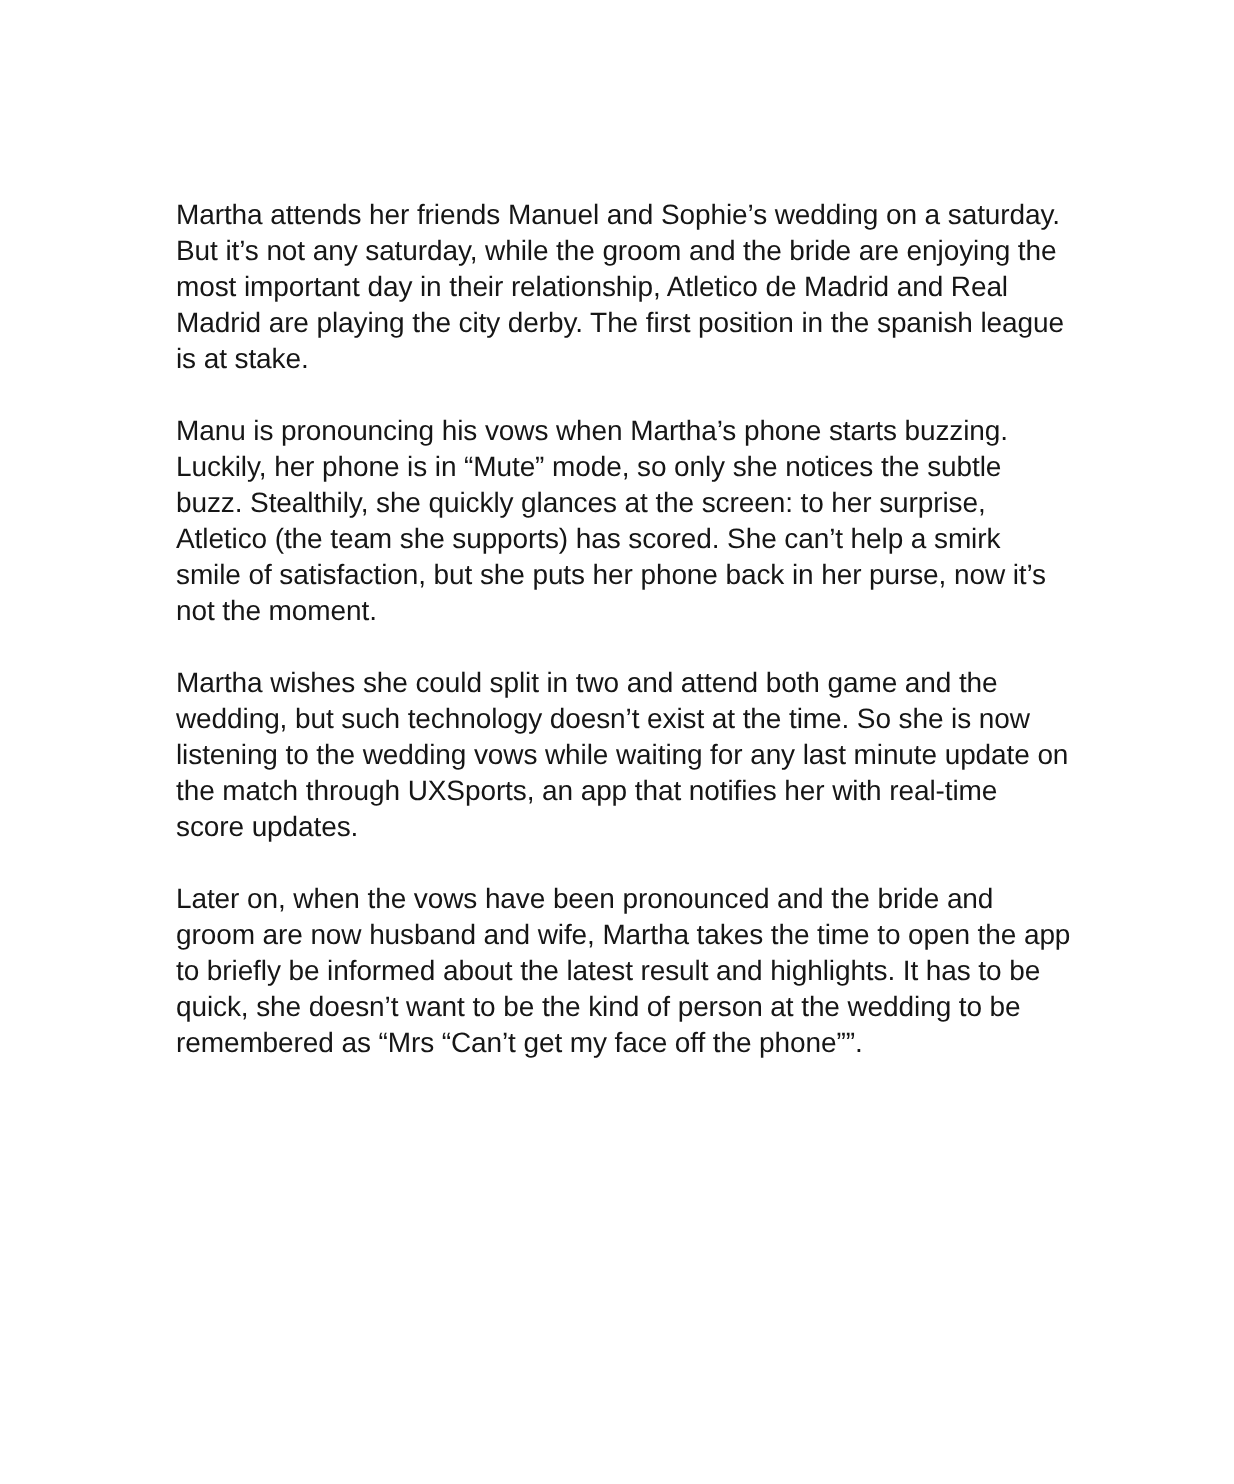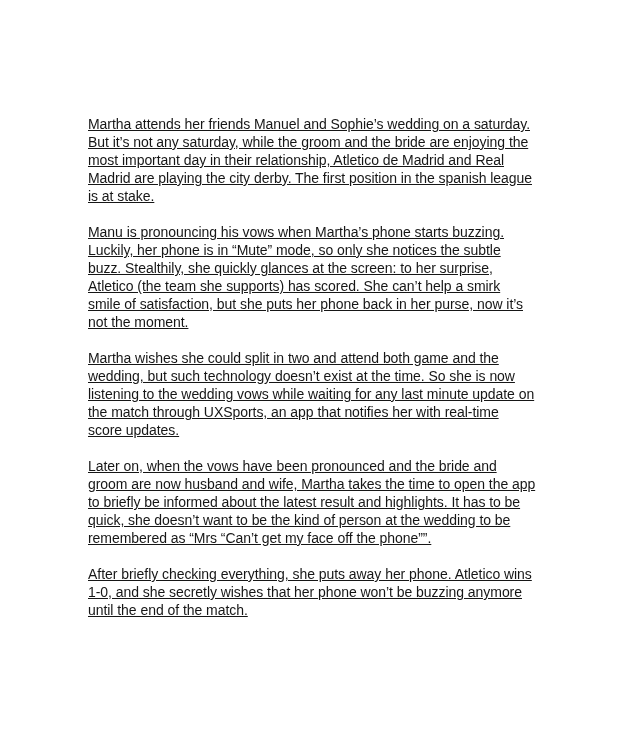--- a/index.html
+++ b/index.html
@@ -18,30 +18,28 @@
     position: absolute;
     left: 88px;
     top: 98px;
     width: 448px;
     color: #161616;
     font-size: 14px;
     line-height: 18px;
     letter-spacing: -0.05px;
   }
   .story-text p {
-    margin: 17px 0 18px 0;
+    margin: 0 0 18px 0;
     padding: 0;
-    text-decoration: underline;
   }
   .story-text p:last-child {
     margin-bottom: 0;
   }
 </style>
 </head>
 <body>
 
 <div class="story-text">
   <p>Martha attends her friends Manuel and Sophie’s wedding on a saturday. But it’s not any saturday, while the groom and the bride are enjoying the most important day in their relationship, Atletico de Madrid and Real Madrid are playing the city derby. The first position in the spanish league is at stake.</p>
   <p>Manu is pronouncing his vows when Martha’s phone starts buzzing. Luckily, her phone is in “Mute” mode, so only she notices the subtle buzz. Stealthily, she quickly glances at the screen: to her surprise, Atletico (the team she supports) has scored. She can’t help a smirk smile of satisfaction, but she puts her phone back in her purse, now it’s not the moment.</p>
   <p>Martha wishes she could split in two and attend both game and the wedding, but such technology doesn’t exist at the time. So she is now listening to the wedding vows while waiting for any last minute update on the match through UXSports, an app that notifies her with real-time score updates.</p>
   <p>Later on, when the vows have been pronounced and the bride and groom are now husband and wife, Martha takes the time to open the app to briefly be informed about the latest result and highlights. It has to be quick, she doesn’t want to be the kind of person at the wedding to be remembered as “Mrs “Can’t get my face off the phone””.</p>
-  <p>After briefly checking everything, she puts away her phone. Atletico wins 1-0, and she secretly wishes that her phone won’t be buzzing anymore until the end of the match.</p>
 </div>
 
 </body></html>

